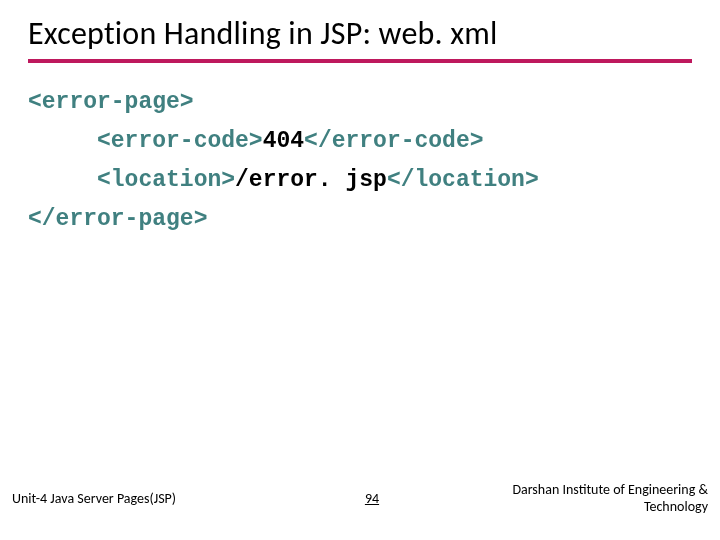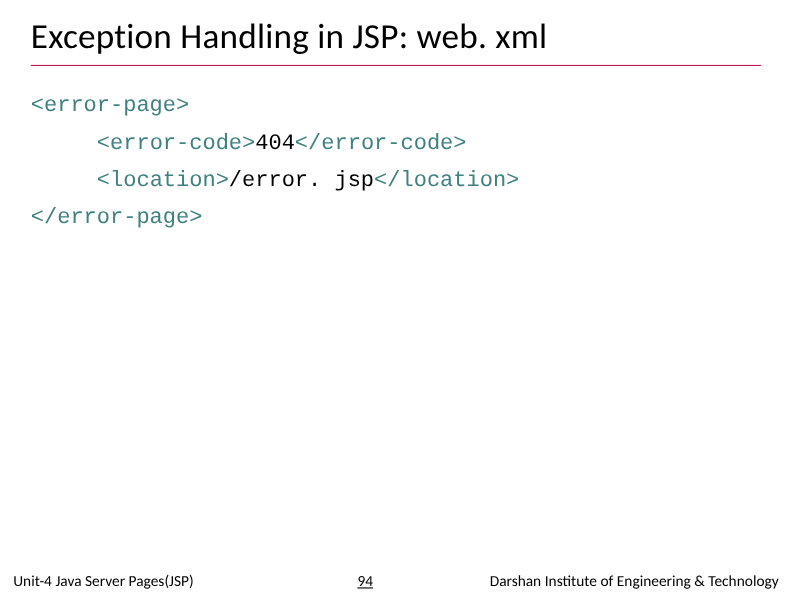--- a/index.html
+++ b/index.html
@@ -3,43 +3,44 @@
 <meta charset="utf-8">
 <style>
   * { box-sizing: border-box; margin: 0; padding: 0; }
   html, body { width: 720px; height: 540px; background: #fff; font-family: Calibri, "Segoe UI", Arial, sans-serif; }
   .slide { width: 720px; height: 540px; padding: 14px 28px 0 28px; position: relative; }
   .title {
     font-size: 32px;
     font-weight: 400;
     color: #000;
     padding-bottom: 6px;
-    border-bottom: 1px solid #be185d;
+    border-bottom: 4px solid #be185d;
     margin-bottom: 20px;
     letter-spacing: 0.2px;
   }
   .code {
     font-family: "Courier New", Courier, monospace;
-    font-size: 20px;
-    font-weight: normal;
+    font-size: 23px;
+    font-weight: bold;
     line-height: 1.7;
     white-space: pre;
     color: #000;
   }
   .code .tag { color: #408080; }
   .code .text { color: #000; }
   .blocks { display: flex; flex-direction: column; gap: 36px; }
   .footer {
     position: absolute;
-    left: 0; right: 0; bottom: 3px;
+    left: 0; right: 0; bottom: 25px;
     display: flex;
     align-items: center;
     font-size: 14px;
     color: #000;
     padding: 0 12px;
+    gap: 40px;
   }
   .footer .left { flex: 0 0 auto; width: 260px; }
   .footer .center { flex: 0 0 auto; width: 120px; text-align: center; text-decoration: underline; }
   .footer .right { flex: 1 1 auto; text-align: right; padding-left: 14px; }
 </style>
 </head>
 <body>
 
 <div class="slide">
 

